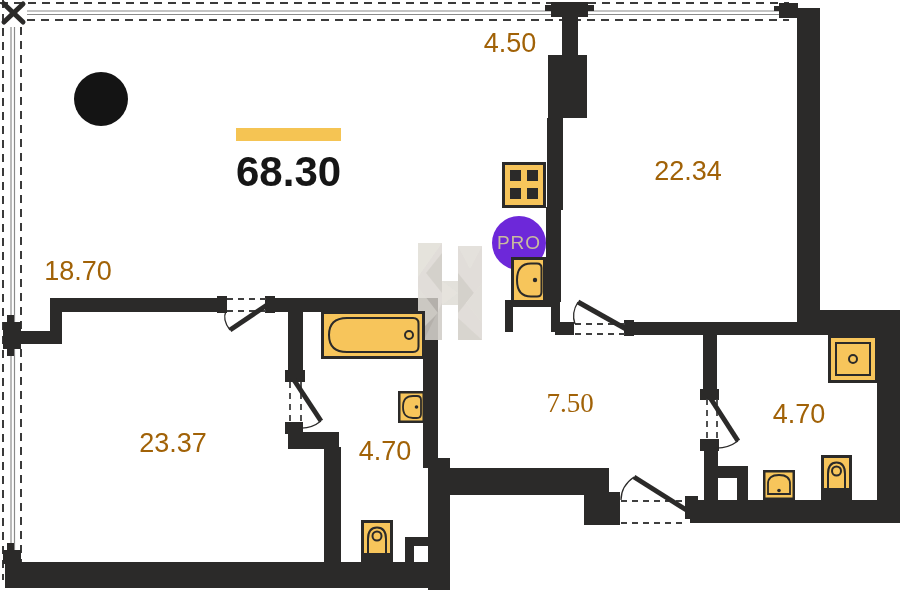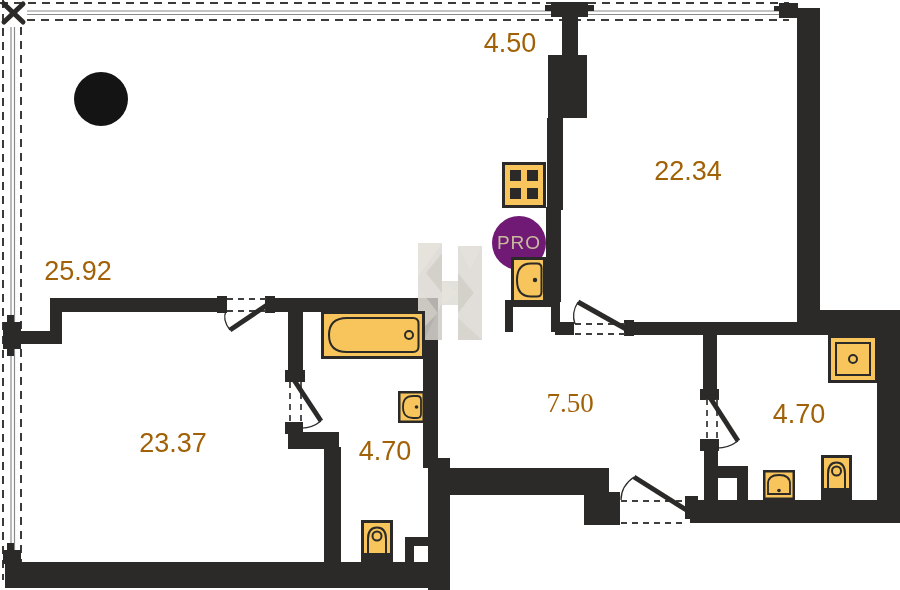--- a/index.html
+++ b/index.html
@@ -18,21 +18,21 @@
   .lbl-bathR{left:799px;top:414px;}
   
   .total{position:absolute;left:236px;top:128px;z-index:6;}
   .total .bar{width:105px;height:13px;background:#f5c453;margin-bottom:7px;}
   .total .num{font-size:42px;font-weight:bold;color:#161616;letter-spacing:0;}
   
   .dot{position:absolute;left:74px;top:72px;width:54px;height:54px;border-radius:50%;
        background:#141414;z-index:4;}
   
   .pro{position:absolute;left:492px;top:216px;width:54px;height:54px;border-radius:50%;
-       background:#701a75;z-index:2;display:flex;align-items:center;justify-content:center;
+       background:#6d28d9;z-index:2;display:flex;align-items:center;justify-content:center;
        font-size:19px;letter-spacing:1px;color:#c9bc9e;font-weight:500;}
   
   .hlogo{position:absolute;left:418px;top:243px;z-index:3;opacity:.9;}
   
   .fx{position:absolute;z-index:4;line-height:0;}
   .fx-stove{left:502px;top:162px;}
   .fx-ksink{left:511px;top:257px;}
   .fx-tub{left:321px;top:311px;}
   .fx-lsink{left:398px;top:391px;}
   .fx-ltoilet{left:361px;top:520px;}
@@ -174,20 +174,24 @@
         <polygon points="64,40 64,80 48,60" fill="#dfdcd6"></polygon>
         <polygon points="40,75 64,97 40,97" fill="#d4d0ca"></polygon>
         <rect x="24" y="38" width="16" height="24" fill="#dcd8d2"></rect>
         <polygon points="24,38 40,50 24,62" fill="#e4e1db"></polygon>
       </g>
     </svg>
   </div>
 
   <div class="dot"></div>
 
+  <div class="total">
+    <div class="bar"></div>
+    <div class="num">68.30</div>
+  </div>
 
   <div class="fx fx-stove">
     <svg width="44" height="46" viewBox="0 0 44 46">
       <rect x="1.5" y="1.5" width="41" height="43" fill="#f7c55b" stroke="#2b2a29" stroke-width="3"></rect>
       <rect x="8" y="8" width="11" height="11" fill="#2b2a29"></rect>
       <rect x="25" y="8" width="11" height="11" fill="#2b2a29"></rect>
       <rect x="8" y="26" width="11" height="11" fill="#2b2a29"></rect>
       <rect x="25" y="26" width="11" height="11" fill="#2b2a29"></rect>
     </svg>
   </div>
@@ -245,19 +249,19 @@
     <svg width="31" height="46" viewBox="0 0 31 46">
       <rect x="1.5" y="1.5" width="28" height="43" fill="#f7c55b" stroke="#2b2a29" stroke-width="3"></rect>
       <rect x="0" y="33" width="31" height="13" fill="#2b2a29"></rect>
       <path d="M7,33 V19 Q7,7.5 15.5,7.5 Q24,7.5 24,19 V33" fill="none" stroke="#2b2a29" stroke-width="2"></path>
       <circle cx="15.5" cy="16" r="4.5" fill="none" stroke="#2b2a29" stroke-width="2"></circle>
     </svg>
   </div>
 
   <div class="lbl lbl-balcony">4.50</div>
   <div class="lbl lbl-bedroom">22.34</div>
-  <div class="lbl lbl-living">25.92</div>
+  <div class="lbl lbl-living">18.70</div>
   <div class="lbl lbl-room2">23.37</div>
   <div class="lbl lbl-hall">7.50</div>
   <div class="lbl lbl-bathL">4.70</div>
   <div class="lbl lbl-bathR">4.70</div>
 
 </div>
 
 </body></html>

